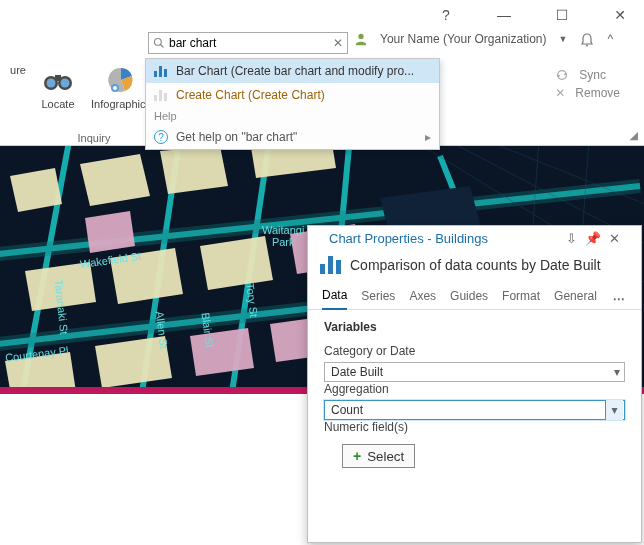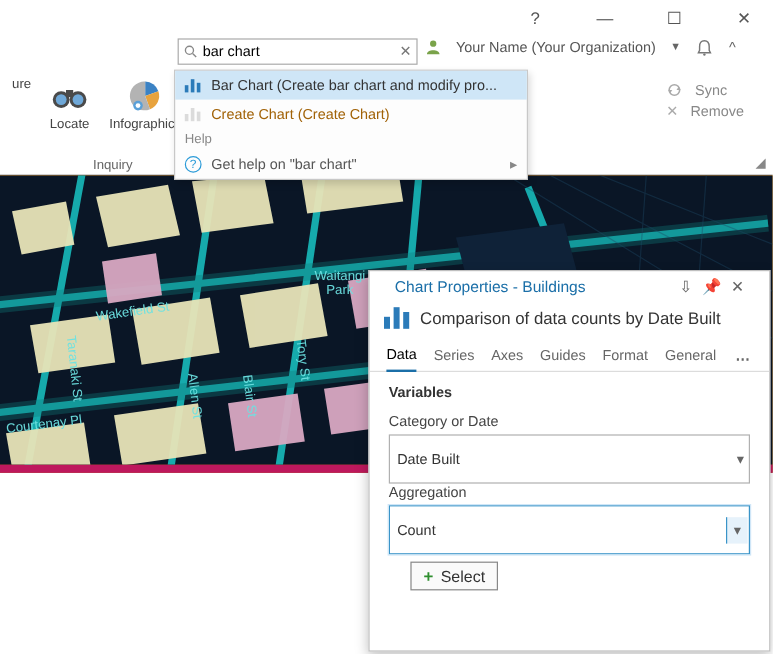--- a/index.html
+++ b/index.html
@@ -198,21 +198,21 @@
   .tab.active { color: #000000; border-bottom: 2px solid #1b6fa8; margin-bottom:-1px; }
   .tabs .more { margin-left: 2px; font-weight:bold; }
   .form {
     padding: 10px 16px;
     color: #333;
   }
   .form .section { font-weight:700; margin-bottom:10px; }
   .form label { display:block; margin: 0 0 4px; color:#444; }
   .select {
     width: 100%;
-    height: 41px;
+    height: 20px;
     border: 1px solid #b0b0b0;
     display:flex;
     align-items:center;
     padding: 0 4px 0 6px;
     background:#fff;
     color:#333;
     justify-content: space-between;
   }
   .select.hl { border-color:#3a94c8; outline:1px solid #cfe6f7; }
   .select .caret { color:#666; }
@@ -436,18 +436,19 @@
       <span>Date Built</span>
       <span class="caret">▾</span>
     </div>
     <label>Aggregation</label>
     <div class="select hl">
       <span>Count</span>
       <span class="caret-box">
           <span class="caret">▾</span>
         </span>
     </div>
+    <label>Numeric field(s)</label>
     <button class="btn">
       <span class="plus">+</span>
       <span>Select</span>
     </button>
   </div>
 </div>
 
 </body></html>

